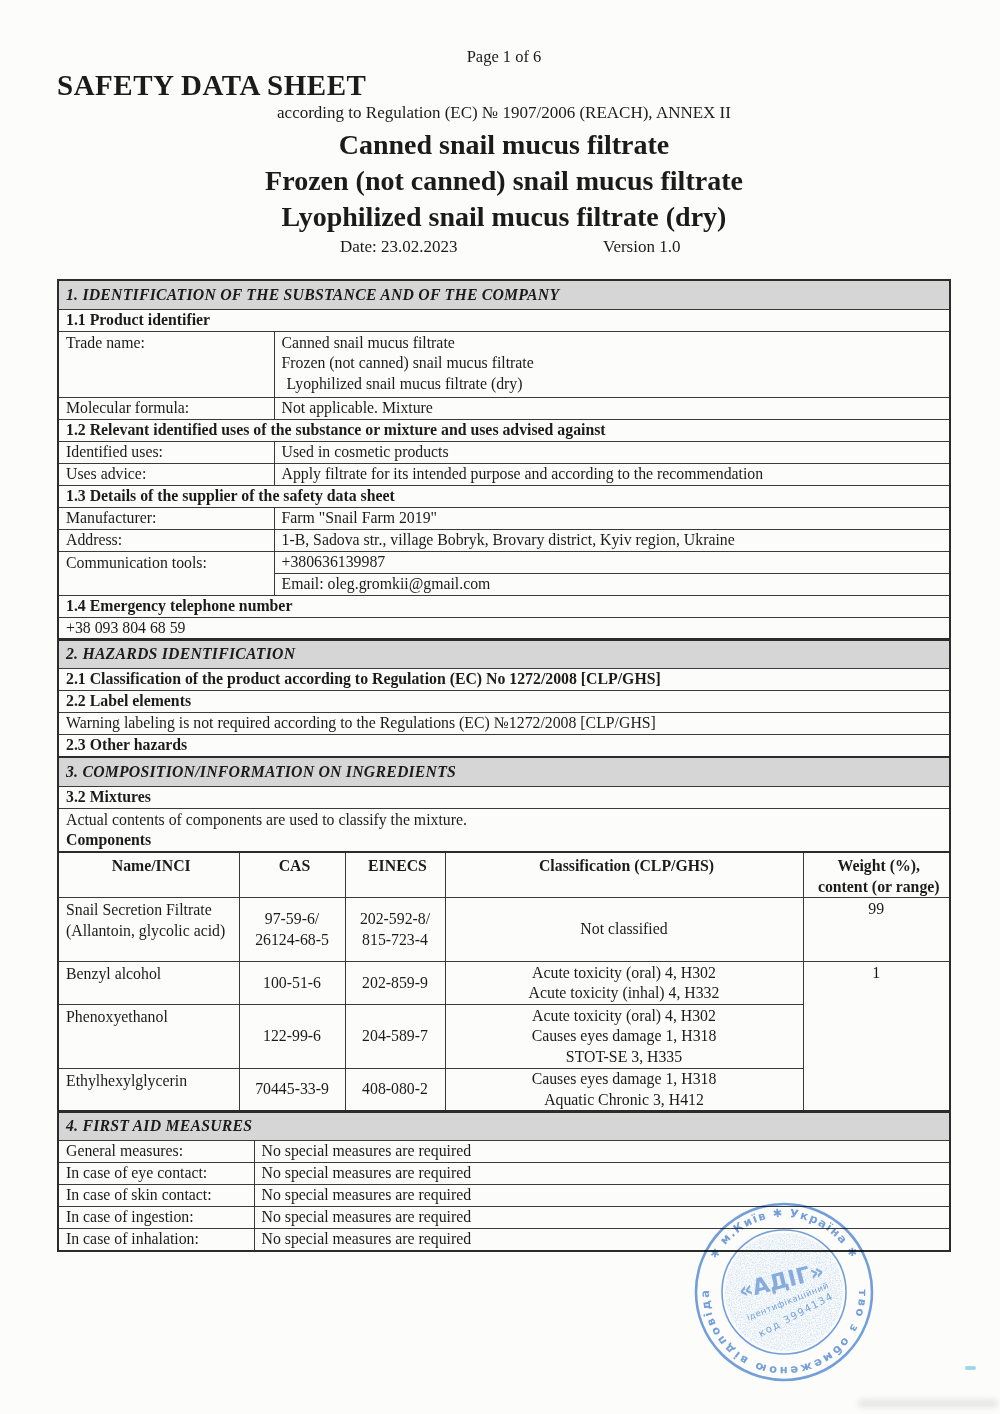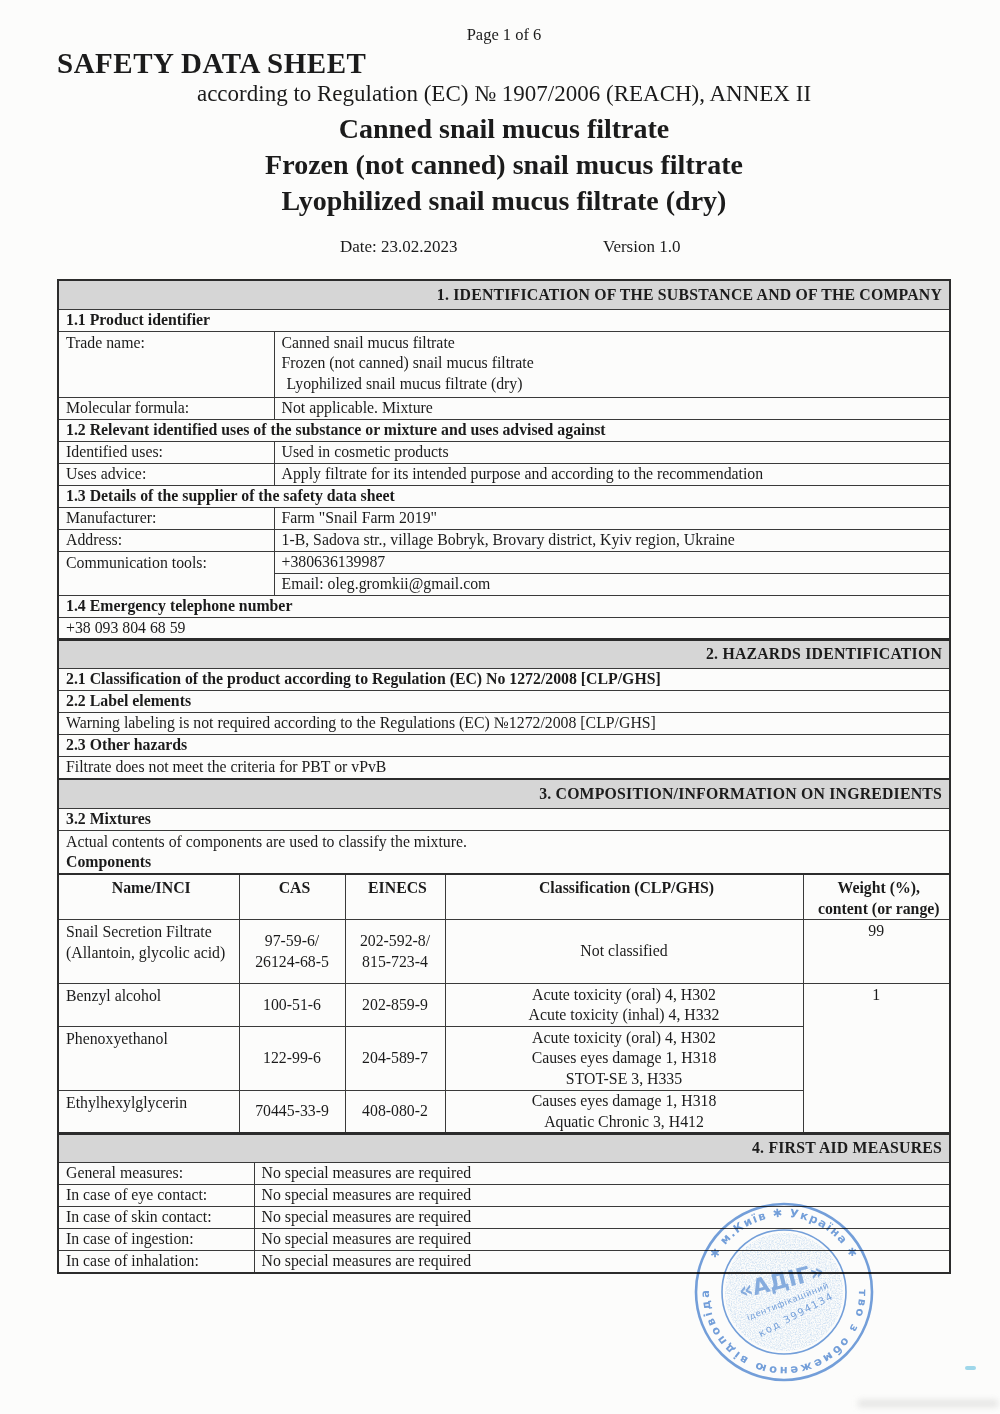--- a/index.html
+++ b/index.html
@@ -8,48 +8,49 @@
     width:1000px; height:1414px;
     background:#fcfcfb;
     font-family:"Liberation Serif", serif;
     color:#1b1b1b;
     position:relative;
     overflow:hidden;
   }
   .doc { position:absolute; left:57px; top:0; width:894px; }
 
   
-  .pageno   { margin-top:25px; text-align:center; font-size:16.5px; }
+  .pageno   { margin-top:47px; text-align:center; font-size:16.5px; }
   .title    { font-size:29px; font-weight:700; letter-spacing:0.5px; margin-top:2px; }
-  .subtitle { text-align:center; font-size:23px; margin-top:1px; }
+  .subtitle { text-align:center; font-size:17px; margin-top:1px; }
   .ptitle   { text-align:center; font-size:28px; font-weight:700; line-height:36px; }
   .ptitle.first { margin-top:4px; }
-  .dateline { position:relative; height:24px; margin-top:18px; margin-bottom:18px; font-size:17px; }
+  .dateline { position:relative; height:24px; margin-top:2px; margin-bottom:18px; font-size:17px; }
   .date     { position:absolute; left:283px; }
   .version  { position:absolute; left:546px; }
 
   
   table.sec {
     width:894px; border-collapse:collapse; table-layout:fixed;
     border:2.2px solid #2c2c2c;
   }
   table.sec.mt { margin-top:-1.5px; }
   table.sec td {
     border:1.5px solid #3a3a3a;
     padding:0 7px;
     font-size:15.8px;
     line-height:20.5px;
     vertical-align:middle;
     overflow:hidden;
   }
   td.bar {
     background:#d6d6d6;
-    text-align:right; font-weight:700; font-size:17px;
+    text-align:left; font-weight:700; font-size:17px;
     height:29px; letter-spacing:0.2px;
     border-bottom:2px solid #2c2c2c;
+    font-style:italic;
   }
   td.sub { font-weight:700; height:22px; }
   tr.r22 { height:22px; }
   .vtop { vertical-align:top !important; padding-top:1px !important; }
   .ind  { padding-left:5px; }
 
   
   table.comp td.th {
     text-align:center; font-weight:700; vertical-align:top;
     padding-top:3px;
@@ -174,23 +175,20 @@
           <td class="sub">2.1 Classification of the product according to Regulation (EC) No 1272/2008 [CLP/GHS]</td>
         </tr>
     <tr>
           <td class="sub">2.2 Label elements</td>
         </tr>
     <tr class="r22">
           <td>Warning labeling is not required according to the Regulations (EC) №1272/2008 [CLP/GHS]</td>
         </tr>
     <tr>
           <td class="sub">2.3 Other hazards</td>
-        </tr>
-    <tr class="r22">
-          <td>Filtrate does not meet the criteria for PBT or vPvB</td>
         </tr>
     </tbody>
   </table>
 
   <table class="sec mt">
     <tbody>
     <tr>
           <td class="bar">3. COMPOSITION/INFORMATION ON INGREDIENTS</td>
         </tr>
     <tr>

